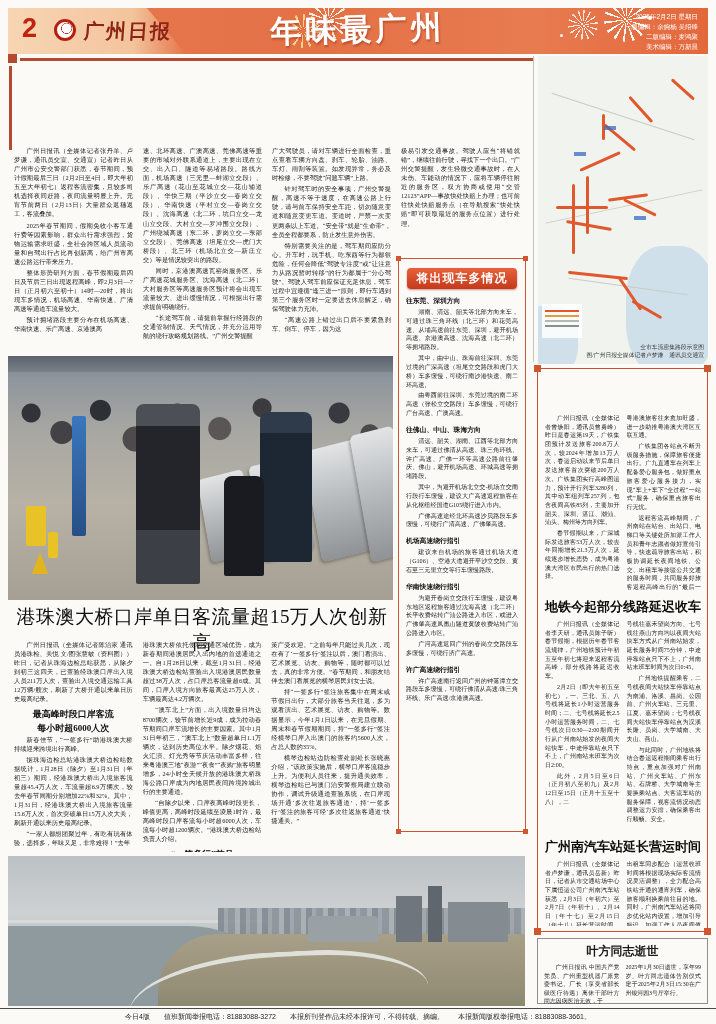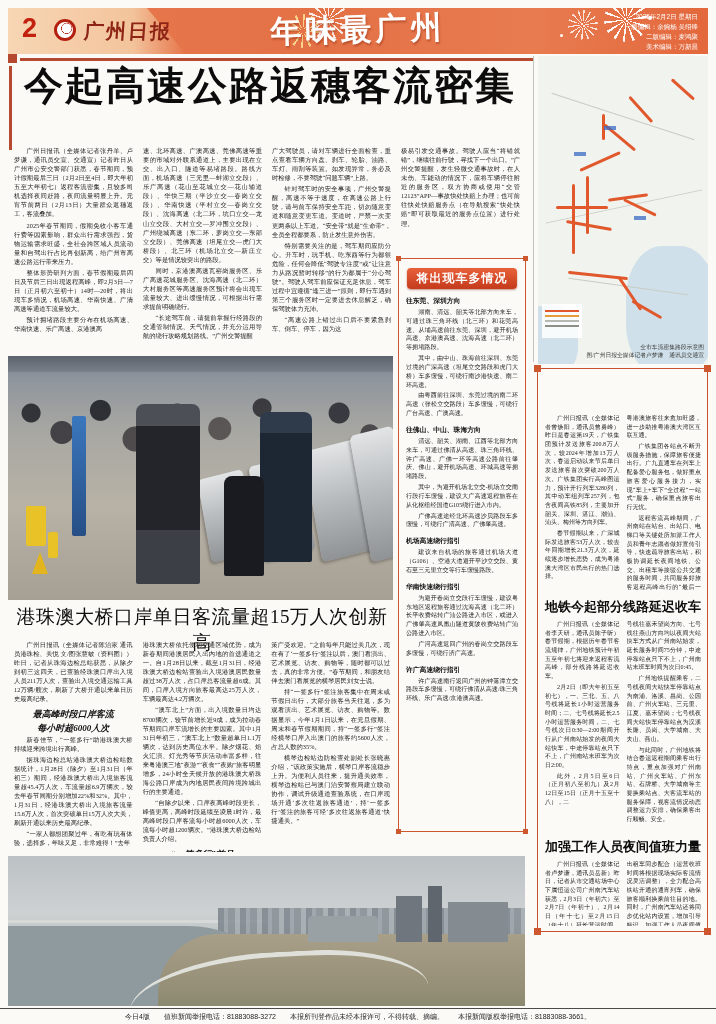--- a/index.html
+++ b/index.html
@@ -86,21 +86,21 @@
             background:repeating-linear-gradient(90deg,#7c848c 0 6px,#99a1a7 6px 10px,#868e95 10px 17px,#a5acb1 17px 22px);}
   .ph2-bridge{position:absolute;left:0px;top:64px;width:260px;height:3px;background:#d6d9d8;}
   .ph2-road{position:absolute;left:120px;top:96px;width:300px;height:60px;border-top:5px solid #e0e0da;
             border-radius:50% 40% 0 0/90% 70% 0 0;transform:rotate(-3deg);}
   .ph2-bldg{position:absolute;background:#6f767e;}
 
   
   .headline2{position:absolute;left:12px;top:604px;width:380px;text-align:center;
              font-size:19px;font-weight:400;letter-spacing:.5px;color:#0d0d0d;}
   .bridge-cols{left:14px;top:640px;width:376px;height:212px;}
-  .subhead{font-size:9px;font-weight:900;text-align:center;margin:5px 0 1px;line-height:1.35;color:#111;font-style:italic;}
+  .subhead{font-size:9px;font-weight:900;text-align:center;margin:5px 0 1px;line-height:1.35;color:#111;}
   .subhead+ .subhead{margin-top:0;}
 
   
   .vgray{position:absolute;left:533px;top:56px;width:1px;height:306px;background:#c2c2be;}
   .map{position:absolute;left:538px;top:56px;width:170px;height:308px;background:#f1f3ee;overflow:hidden;}
   .water{position:absolute;background:#cfe0ea;border-radius:40%;}
   .bline{position:absolute;background:#c9ccc4;height:1px;}
   .rt{position:absolute;background:#e0582c;height:2.5px;border-radius:2px;}
   .lbl{position:absolute;background:#3a6bc4;opacity:.75;}
   .legend{position:absolute;left:4px;bottom:26px;width:40px;height:34px;background:rgba(255,255,255,.85);
@@ -150,21 +150,20 @@
       <div data-interactable="false">一版编辑：余婉杨 吴绍锋</div>
       <div data-interactable="false">二版编辑：麦鸿聚</div>
       <div data-interactable="false">美术编辑：万新晨</div>
     </div>
   </div>
 
   <div class="orn-sq" style="left:8px;top:54px;width:9px;height:9px;" data-interactable="false"></div>
   <div class="rule-h" style="left:20px;top:58px;width:513px;" data-interactable="false"></div>
   <div class="rule-v" style="left:9px;top:66px;height:84px;" data-interactable="false"></div>
 
-  <h1 class="headline1" data-interactable="false" style="margin:0;">今起高速公路返穗客流密集</h1>
 
   <div class="bodycols lead-cols" data-interactable="false">
     <div class="col" data-interactable="false">
       <p data-interactable="false">广州日报讯（全媒体记者张丹羊、卢梦谦，通讯员交宣、交通宣）记者昨日从广州市公安交警部门获悉，春节期间，预计假期最后三日（2月2日至4日，即大年初五至大年初七）返程客流密集，且较多司机选择夜间赶路，夜间流量明显上升。元宵节前两日（2月13日）大量群众返穗返工，客流叠加。</p>
       <p data-interactable="false">2025年春节期间，假期免收小客车通行费等因素影响，群众出行需求强烈，货物运输需求旺盛，全社会跨区域人员流动量和自驾出行占比再创新高，给广州市高速公路运行带来压力。</p>
       <p data-interactable="false">整体形势研判方面，春节假期最后四日及节后三日出现返程高峰，即2月3日—7日（正月初六至初十）14时—20时，将出现车多情况，机场高速、华南快速、广清高速等通道车流量较大。</p>
       <p data-interactable="false">预计拥堵路段主要分布在机场高速、华南快速、乐广高速、京港澳高</p>
     </div>
     <div class="col" data-interactable="false">
       <p style="text-indent:0;" data-interactable="false">速、北环高速、广澳高速、莞佛高速等重要的市域对外联系通道上，主要出现在立交、出入口、隧道等易堵路段。路线方面，机场高速（三元里—蚌湖立交段）、乐广高速（花山至花城立交—花山辅道段）、华快三期（平沙立交—春岗立交段）、华南快速（平村立交—春岗立交段）、沈海高速（北二环，坑口立交—龙山立交段、大村立交—罗冲围立交段）、广州绕城高速（东二环，萝岗立交—东部立交段）、莞佛高速（坦尾立交—虎门大桥段）、北三环（机场北立交—新庄立交）等是情况较突出的路段。</p>
@@ -319,27 +318,38 @@
       <p data-interactable="false">2月2日（即大年初五至初七），一、三北、五、八号线将延长1小时运营服务时间；二、七号线将延长2.5小时运营服务时间，二、七号线次日0:30—2:00期间开行从广州南站始发的夜间大站快车，中途停靠站点只下不上，广州南站末班车为次日2:00。</p>
       <p data-interactable="false">此外，2月5日至6日（正月初八至初九）及2月12日至15日（正月十五至十八），二</p>
     </div>
     <div class="col" data-interactable="false">
       <p style="text-indent:0;" data-interactable="false">号线往嘉禾望岗方向、七号线往燕山方向均以夜间大站快车方式从广州南站始发，延长服务时间75分钟，中途停靠站点只下不上，广州南站末班车时间为次日0:45。</p>
       <p data-interactable="false">广州地铁提醒乘客，二号线夜间大站快车停靠站点为南浦、洛溪、昌岗、公园前、广州火车站、三元里、江夏、嘉禾望岗；七号线夜间大站快车停靠站点为汉溪长隆、员岗、大学城南、大夫山、燕山。</p>
       <p data-interactable="false">与此同时，广州地铁将结合春运返程期间乘客出行特点，重点加强对广州南站、广州火车站、广州东站、石牌桥、大学城南等主要换乘站点、大客流车站的服务保障，视客流情况动态调整运力安排，确保乘客出行顺畅、安全。</p>
     </div>
   </div>
 
-  <div class="s-title" style="left:543px;top:838px;width:160px;font-size:13px;" data-interactable="false">加强工作人员夜间值班力量</div>
+  <div class="s-title" style="left:543px;top:838px;width:160px;font-size:13px;" data-interactable="false">广州南汽车站延长营运时间</div>
   <div class="sb-cols" style="left:545px;top:860px;width:156px;height:66px;" data-interactable="false">
     <div class="col" data-interactable="false">
       <p data-interactable="false">广州日报讯（全媒体记者卢梦谦，通讯员岳新）昨日，记者从市交通站场中心下属恒运公司广州南汽车站获悉，2月3日（年初六）至2月7日（年初十）、2月14日（年十七）至2月15日（年十八）延长营运时间，待最后一班列车到站后20分钟收班，并组织不少于20辆应急运力的夜间专线</p>
     </div>
     <div class="col" data-interactable="false">
       <p style="text-indent:0;" data-interactable="false">出租车同步配合（运营收班时间将根据现场实际客流情况灵活调整），全力配合高铁站开通的通宵列车，确保旅客顺利换乘前往目的地。同时，广州南汽车站还将同步优化站内设置，增加引导标识，加强工作人员夜间值班力量，为旅客提供更加舒适、安全的乘车环境。</p>
     </div>
   </div>
 
+  <div class="obit" data-interactable="false">
+    <div class="obit-title" data-interactable="false">叶方同志逝世</div>
+    <div class="obit-cols" data-interactable="false">
+      <div class="col" data-interactable="false">
+        <p data-interactable="false">广州日报讯 中国共产党党员、广州重型机器厂原党委书记、厂长（享受省部长级医疗待遇）离休干部叶方同志因病医治无效，于</p>
+      </div>
+      <div class="col" data-interactable="false">
+        <p style="text-indent:0;" data-interactable="false">2025年1月30日逝世，享年99岁。叶方同志遗体告别仪式定于2025年2月3日15:30在广州银河园3号厅举行。</p>
+      </div>
+    </div>
+  </div>
 
   <div class="foot-rule" data-interactable="false"></div>
   <div class="footer" data-interactable="false">今日4版　　值班新闻举报电话：81883088-3272　　本报所刊登作品未经本报许可，不得转载、摘编。　　本报新闻版权举报电话：81883088-3661。</div>
 
 </div>
 
 </body></html>

